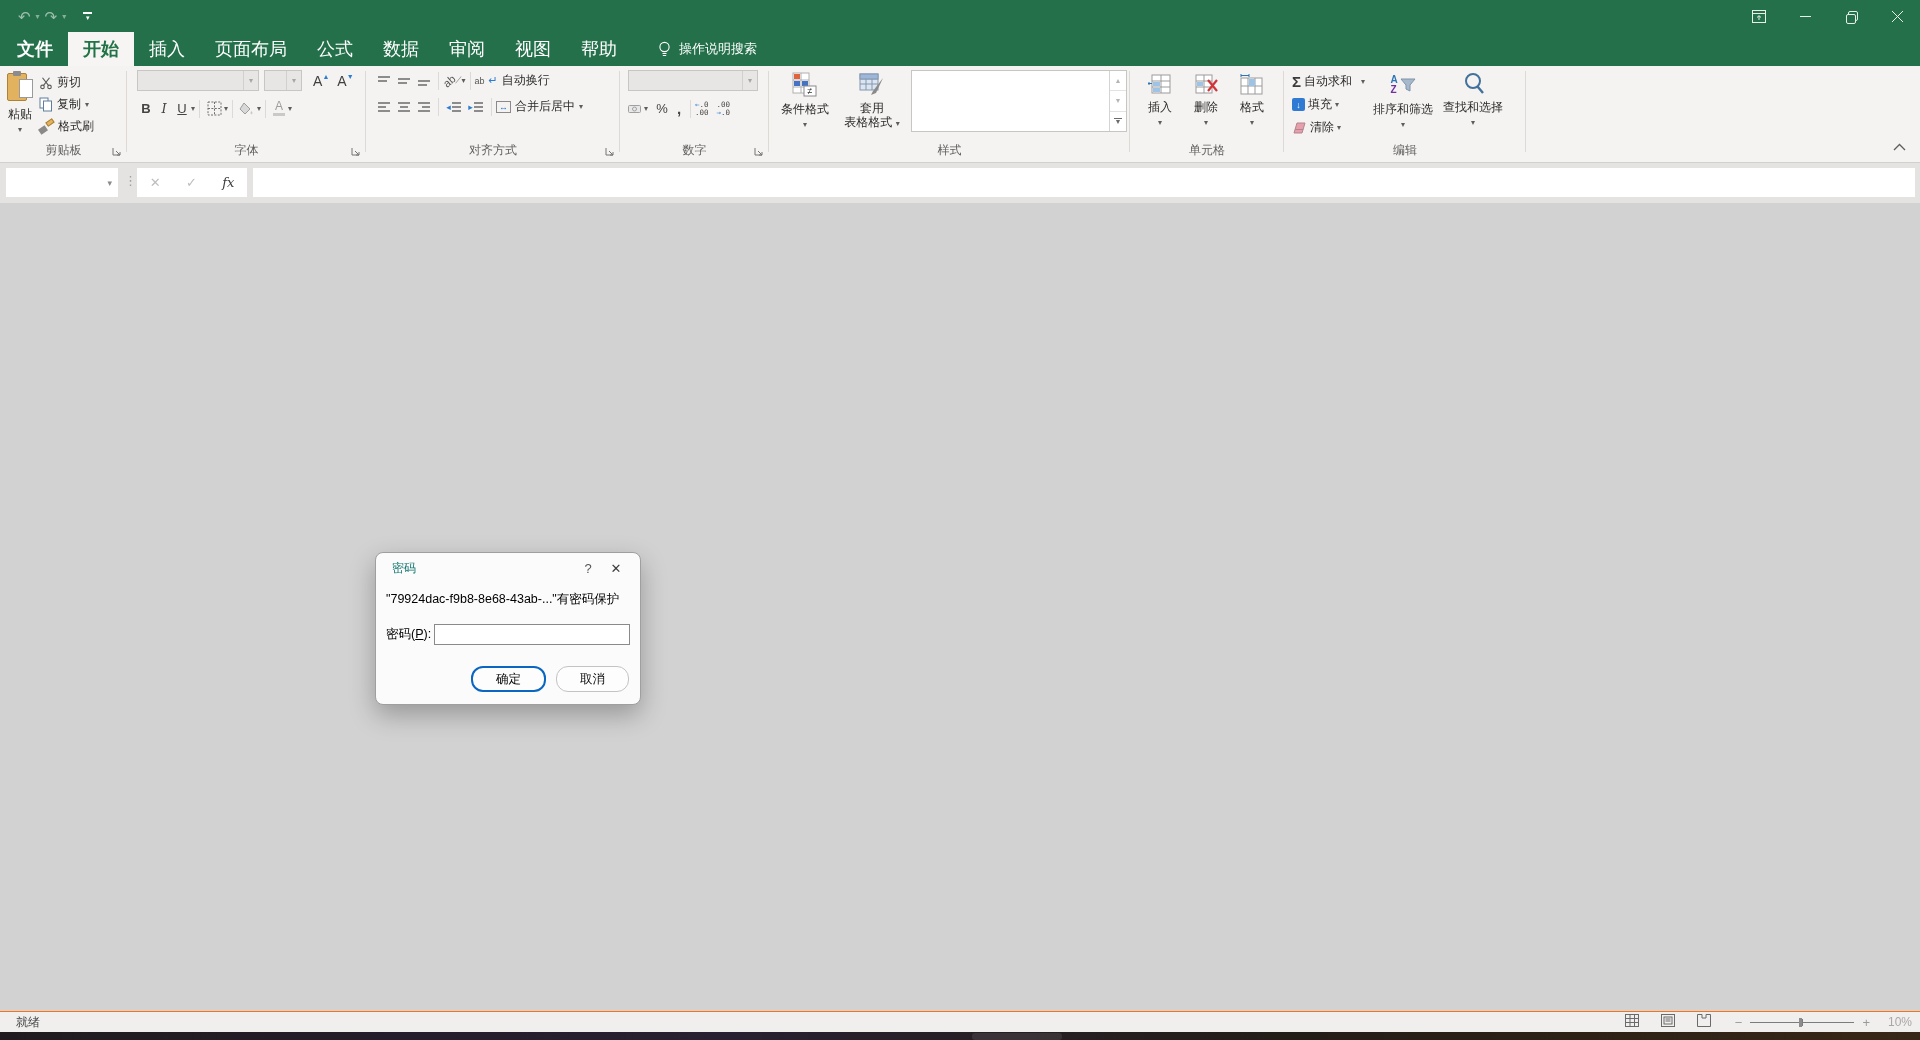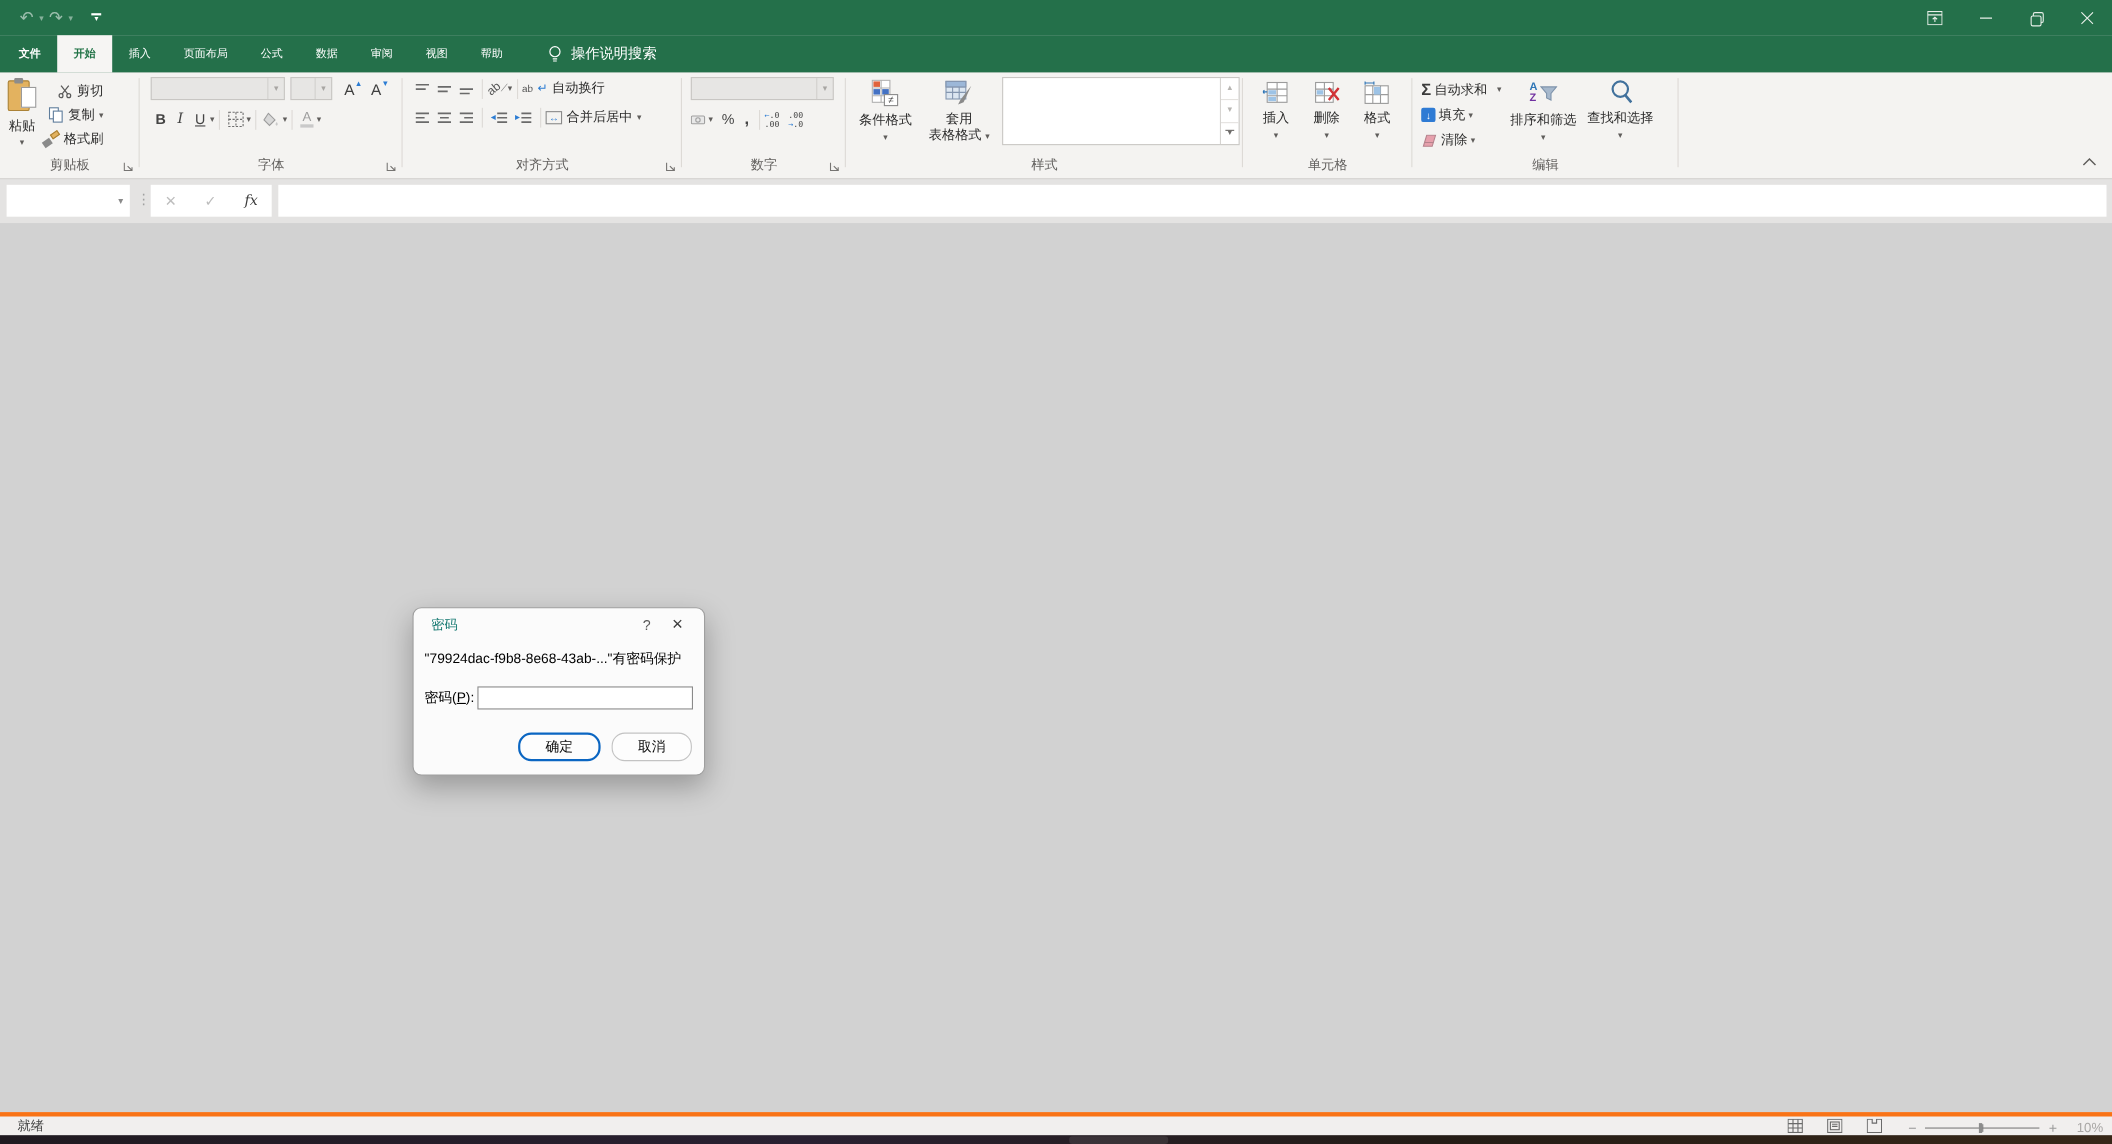--- a/index.html
+++ b/index.html
@@ -17,21 +17,21 @@
   .win-title { position:absolute; left:0; right:0; text-align:center; color:#f2f6f3; font-size:13px; pointer-events:none; }
   .winctl { position:absolute; right:0; top:0; height:32px; display:flex; }
   .winctl .wbtn { width:46px; height:32px; display:flex; align-items:center; justify-content:center; color:#e8efe9; }
   .wbtn svg { display:block; }
   .restore-ic { position:relative; width:11px; height:11px; }
   .restore-ic::before { content:""; position:absolute; left:2px; top:0; width:8px; height:8px; border:1px solid #e8efe9; border-radius:2px; }
   .restore-ic::after { content:""; position:absolute; left:0; top:3px; width:8px; height:8px; border:1px solid #e8efe9; border-radius:2px; background:#24704A; }
 
   
   .tabrow { position:absolute; left:0; top:32px; width:1920px; height:34px; background:#24704A; display:flex; align-items:stretch; }
-  .tab { padding:0 15px; display:flex; align-items:center; color:#fff; font-size:10px; cursor:default; }
+  .tab { padding:0 15px; display:flex; align-items:center; color:#fff; font-size:18px; cursor:default; }
   .tab.file { font-weight:bold; margin-left:2px; }
   .tab.selected { background:#f6f5f3; color:#217346; font-weight:bold; }
   .tellme { display:flex; align-items:center; gap:8px; color:#fff; font-size:13px; margin-left:26px; }
 
   
   .ribbon { position:absolute; left:0; top:66px; width:1920px; height:97px; background:#f4f3f1; border-bottom:1px solid #d2cfcc; }
   .grp { position:absolute; top:0; height:96px; }
   .grp::after { content:""; position:absolute; right:0; top:5px; bottom:10px; border-right:1px solid #dddad6; }
   .grp-foot { position:absolute; bottom:3px; left:0; right:0; text-align:center; font-size:12px; color:#615f5d; }
   .launcher { position:absolute; right:5px; bottom:5px; width:10px; height:10px; }
@@ -93,21 +93,21 @@
   .dlg-row { display:flex; align-items:center; margin:16px 10px 0 10px; }
   .dlg-label { width:49px; color:#000; }
   .dlg-label u { text-decoration:underline; }
   .dlg-input { width:199px; height:21px; border:1px solid #8a8a8a; background:#fff; font-size:12px; padding:0 4px; outline:none; }
   .dlg-btns { position:absolute; left:0; right:11px; top:113px; display:flex; justify-content:flex-end; gap:10px; }
   .btn { height:26px; border-radius:12px; background:#fdfdfd; display:flex; align-items:center; justify-content:center; font-size:12.5px; color:#0a0a0a; }
   .btn.ok { width:75px; border:2px solid #0b66c2; }
   .btn.cancel { width:73px; border:1px solid #c3c3c3; }
 
   
-  .statusbar { position:absolute; left:0; top:1011px; width:1920px; height:21px; background:#f1efee; border-top:4px solid #f97316; display:flex; align-items:center; }
+  .statusbar { position:absolute; left:0; top:1011px; width:1920px; height:21px; background:#f1efee; border-top:1px solid #f97316; display:flex; align-items:center; }
   .ready { margin-left:16px; color:#444; font-size:12px; }
   .sb-right { position:absolute; right:8px; top:0; height:20px; display:flex; align-items:center; gap:14px; }
   .viewbtns { display:flex; align-items:center; gap:22px; margin-right:10px; }
   .zoomer { display:flex; align-items:center; gap:8px; color:#8a8a8a; }
   .zo-minus { font-size:13px; color:#9a9a9a; }
   .zo-plus { font-size:13px; color:#9a9a9a; }
   .ztrack { position:relative; width:104px; height:12px; }
   .ztrack .line { position:absolute; left:0; right:0; top:6px; border-top:1px solid #7c7c7c; }
   .ztrack .tick { position:absolute; left:50%; top:3px; width:1px; height:7px; background:#7c7c7c; }
   .ztrack .thumb { position:absolute; left:49px; top:2px; width:3px; height:9px; background:#8c8c8c; }
@@ -193,21 +193,21 @@
     <div class="grp-body" style="display:flex;gap:6px;padding-left:7px;">
       <div class="bigbtn">
         <span class="clip-ic">
             <span class="board"></span>
             <span class="clipk"></span>
             <span class="page"></span>
           </span>
         <span>粘贴</span>
         <span class="chev">▾</span>
       </div>
-      <div style="display:flex;flex-direction:column;gap:1px;padding-top:2px;align-items:flex-end;">
+      <div style="display:flex;flex-direction:column;gap:1px;padding-top:2px;">
         <div class="smallrow">
           <svg width="14" height="14" viewBox="0 0 16 16">
               <circle cx="4" cy="12.5" r="2" fill="none" stroke="#5a5a5a" stroke-width="1.3"></circle>
               <circle cx="12" cy="12.5" r="2" fill="none" stroke="#5a5a5a" stroke-width="1.3"></circle>
               <path d="M5 11 L12 2 M11 11 L4 2" stroke="#5a5a5a" stroke-width="1.3" fill="none"></path>
             </svg>
           <span>剪切</span>
         </div>
         <div class="smallrow">
           <svg width="14" height="15" viewBox="0 0 14 15">

